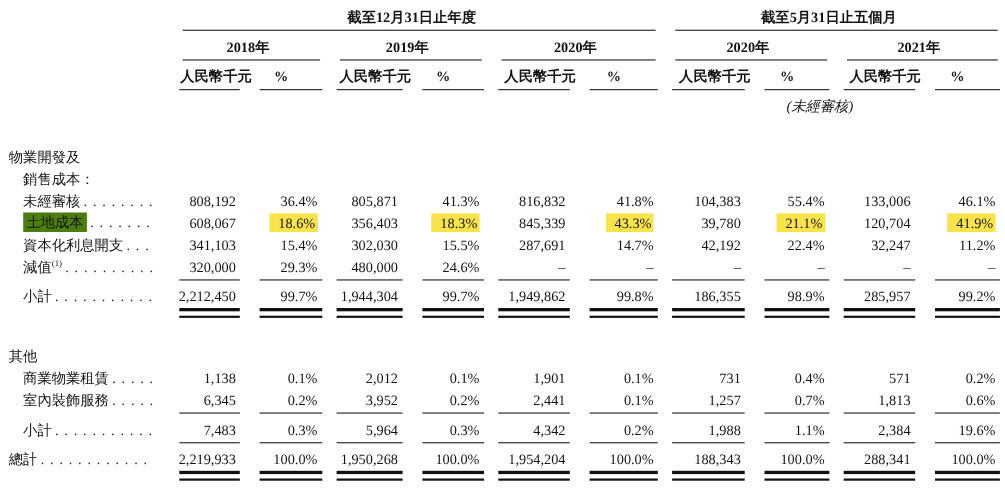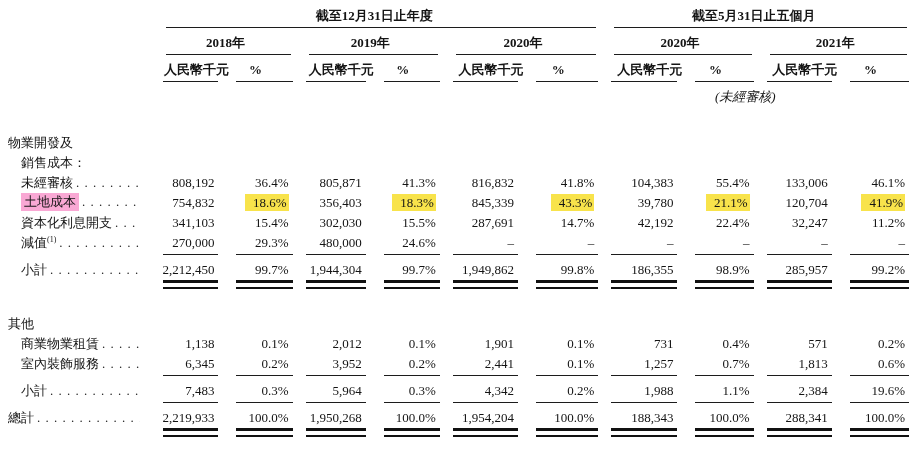--- a/index.html
+++ b/index.html
@@ -42,21 +42,21 @@
   
   .lbl{display:flex;align-items:baseline;overflow:hidden;}
   .lbl .dots{flex:1;overflow:hidden;white-space:nowrap;margin:0 10px 0 3px;
              letter-spacing:1px;color:#2a2a2a;}
   .lbl .dots::after{content:". . . . . . . . . . . . . . . . . . . . . . . . .";}
   .ind{padding-left:13px;}
   .sect{font-weight:normal;}
   sup.fn{font-size:8px;line-height:0;}
 
   .hl{background:#f8e34b;padding:1px 2px 1px 8px;margin-left:16px;}
-  .hl-lbl{background:#f9a8d4;padding:1px 3px;text-align:right;}
+  .hl-lbl{background:#4d7c0f;padding:1px 3px;text-align:right;}
 
   tr.sp1 td{height:26px;}
   tr.sp2 td{height:22px;}
 </style>
 </head>
 <body>
 
 <table>
   <colgroup>
     <col class="c-lbl">
@@ -199,21 +199,21 @@
     <td class="num">46.1%</td>
   </tr>
 
   <tr>
     <td class="ind">
           <div class="lbl">
             <span class="hl-lbl">土地成本</span>
             <span class="dots"></span>
           </div>
         </td>
-    <td class="num">754,832</td>
+    <td class="num">608,067</td>
     <td class="num"><span class="hl">18.6%</span></td>
     <td class="num">356,403</td>
     <td class="num"><span class="hl">18.3%</span></td>
     <td class="num">845,339</td>
     <td class="num"><span class="hl">43.3%</span></td>
     <td class="num">39,780</td>
     <td class="num"><span class="hl">21.1%</span></td>
     <td class="num">120,704</td>
     <td class="num"><span class="hl">41.9%</span></td>
   </tr>
@@ -237,21 +237,21 @@
     <td class="num">11.2%</td>
   </tr>
 
   <tr>
     <td class="ind">
           <div class="lbl">
             <span><span>減值</span><sup class="fn">(1)</sup></span>
             <span class="dots"></span>
           </div>
         </td>
-    <td class="num">270,000</td>
+    <td class="num">320,000</td>
     <td class="num">29.3%</td>
     <td class="num">480,000</td>
     <td class="num">24.6%</td>
     <td class="num">–</td>
     <td class="num">–</td>
     <td class="num">–</td>
     <td class="num">–</td>
     <td class="num">–</td>
     <td class="num">–</td>
   </tr>

